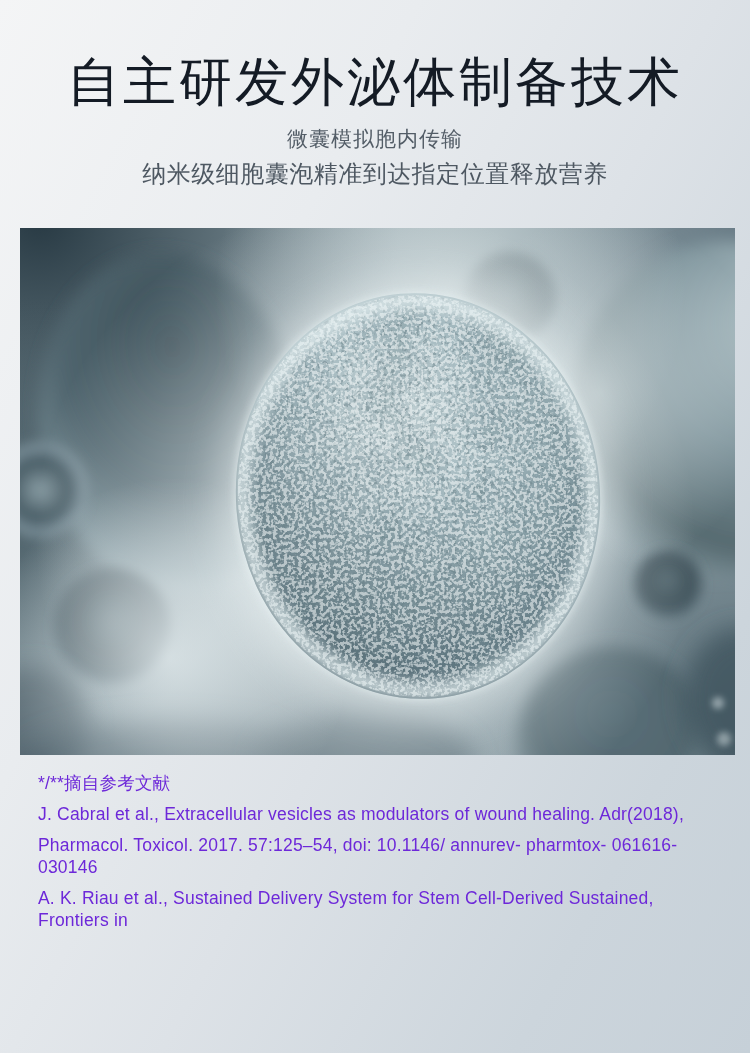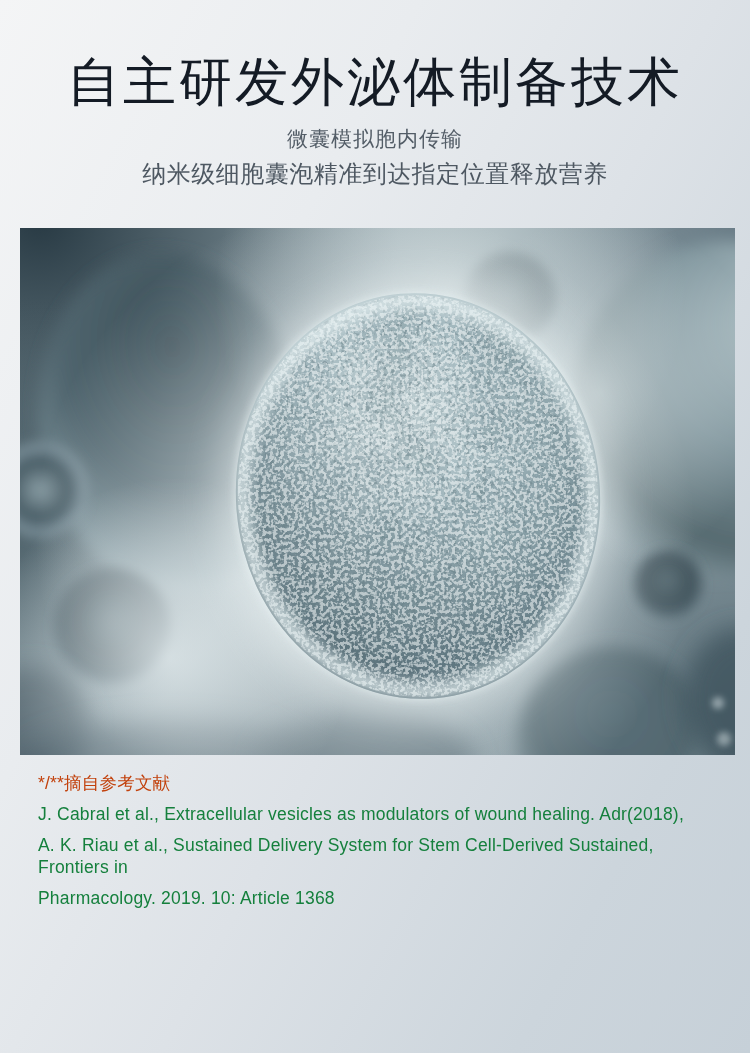--- a/index.html
+++ b/index.html
@@ -26,23 +26,23 @@
     font-size: 24px; font-weight: 400; letter-spacing: 0.5px;
     color: #4e5862; line-height: 34px; margin: 0;
   }
   .hero { position: absolute; left: 20px; top: 228px; width: 715px; height: 527px; margin: 0; }
   .hero svg { display: block; }
   .refs {
     position: absolute; left: 38px; top: 772px; width: 690px;
   }
   .ref-line {
     font-size: 17.5px; line-height: 22px; margin: 0 0 9px 0;
-    color: #15803d; letter-spacing: 0.2px; font-weight: 400;
-  }
-  .ref-line.first { color: #c2410c; }
+    color: #6d28d9; letter-spacing: 0.2px; font-weight: 400;
+  }
+  .ref-line.first { color: #6d28d9; }
 </style>
 </head>
 <body>
 
 <div class="header">
   <h1 class="title">自主研发外泌体制备技术</h1>
   <p class="subtitle1">微囊模拟胞内传输</p>
   <p class="subtitle2">纳米级细胞囊泡精准到达指定位置释放营养</p>
 </div>
 
@@ -221,16 +221,16 @@
         <rect x="198" y="47" width="400" height="444" filter="url(#noiseW)" opacity="0.55"></rect>
       </g>
       <ellipse cx="398" cy="268" rx="188" ry="209" fill="url(#mainRim)" transform="rotate(-5 398 268)" filter="url(#b3)" opacity="0.9"></ellipse>
     </g>
   </svg>
 </figure>
 
 <div class="refs">
   <p class="ref-line first">*/**摘自参考文献</p>
   <p class="ref-line">J. Cabral et al., Extracellular vesicles as modulators of wound healing. Adr(2018),</p>
+  <p class="ref-line">Pharmacol. Toxicol. 2017. 57:125–54, doi: 10.1146/ annurev- pharmtox- 061616-030146</p>
   <p class="ref-line">A. K. Riau et al., Sustained Delivery System for Stem Cell-Derived Sustained, Frontiers in</p>
-  <p class="ref-line">Pharmacology. 2019. 10: Article 1368</p>
 
 </div>
 
 </body></html>

